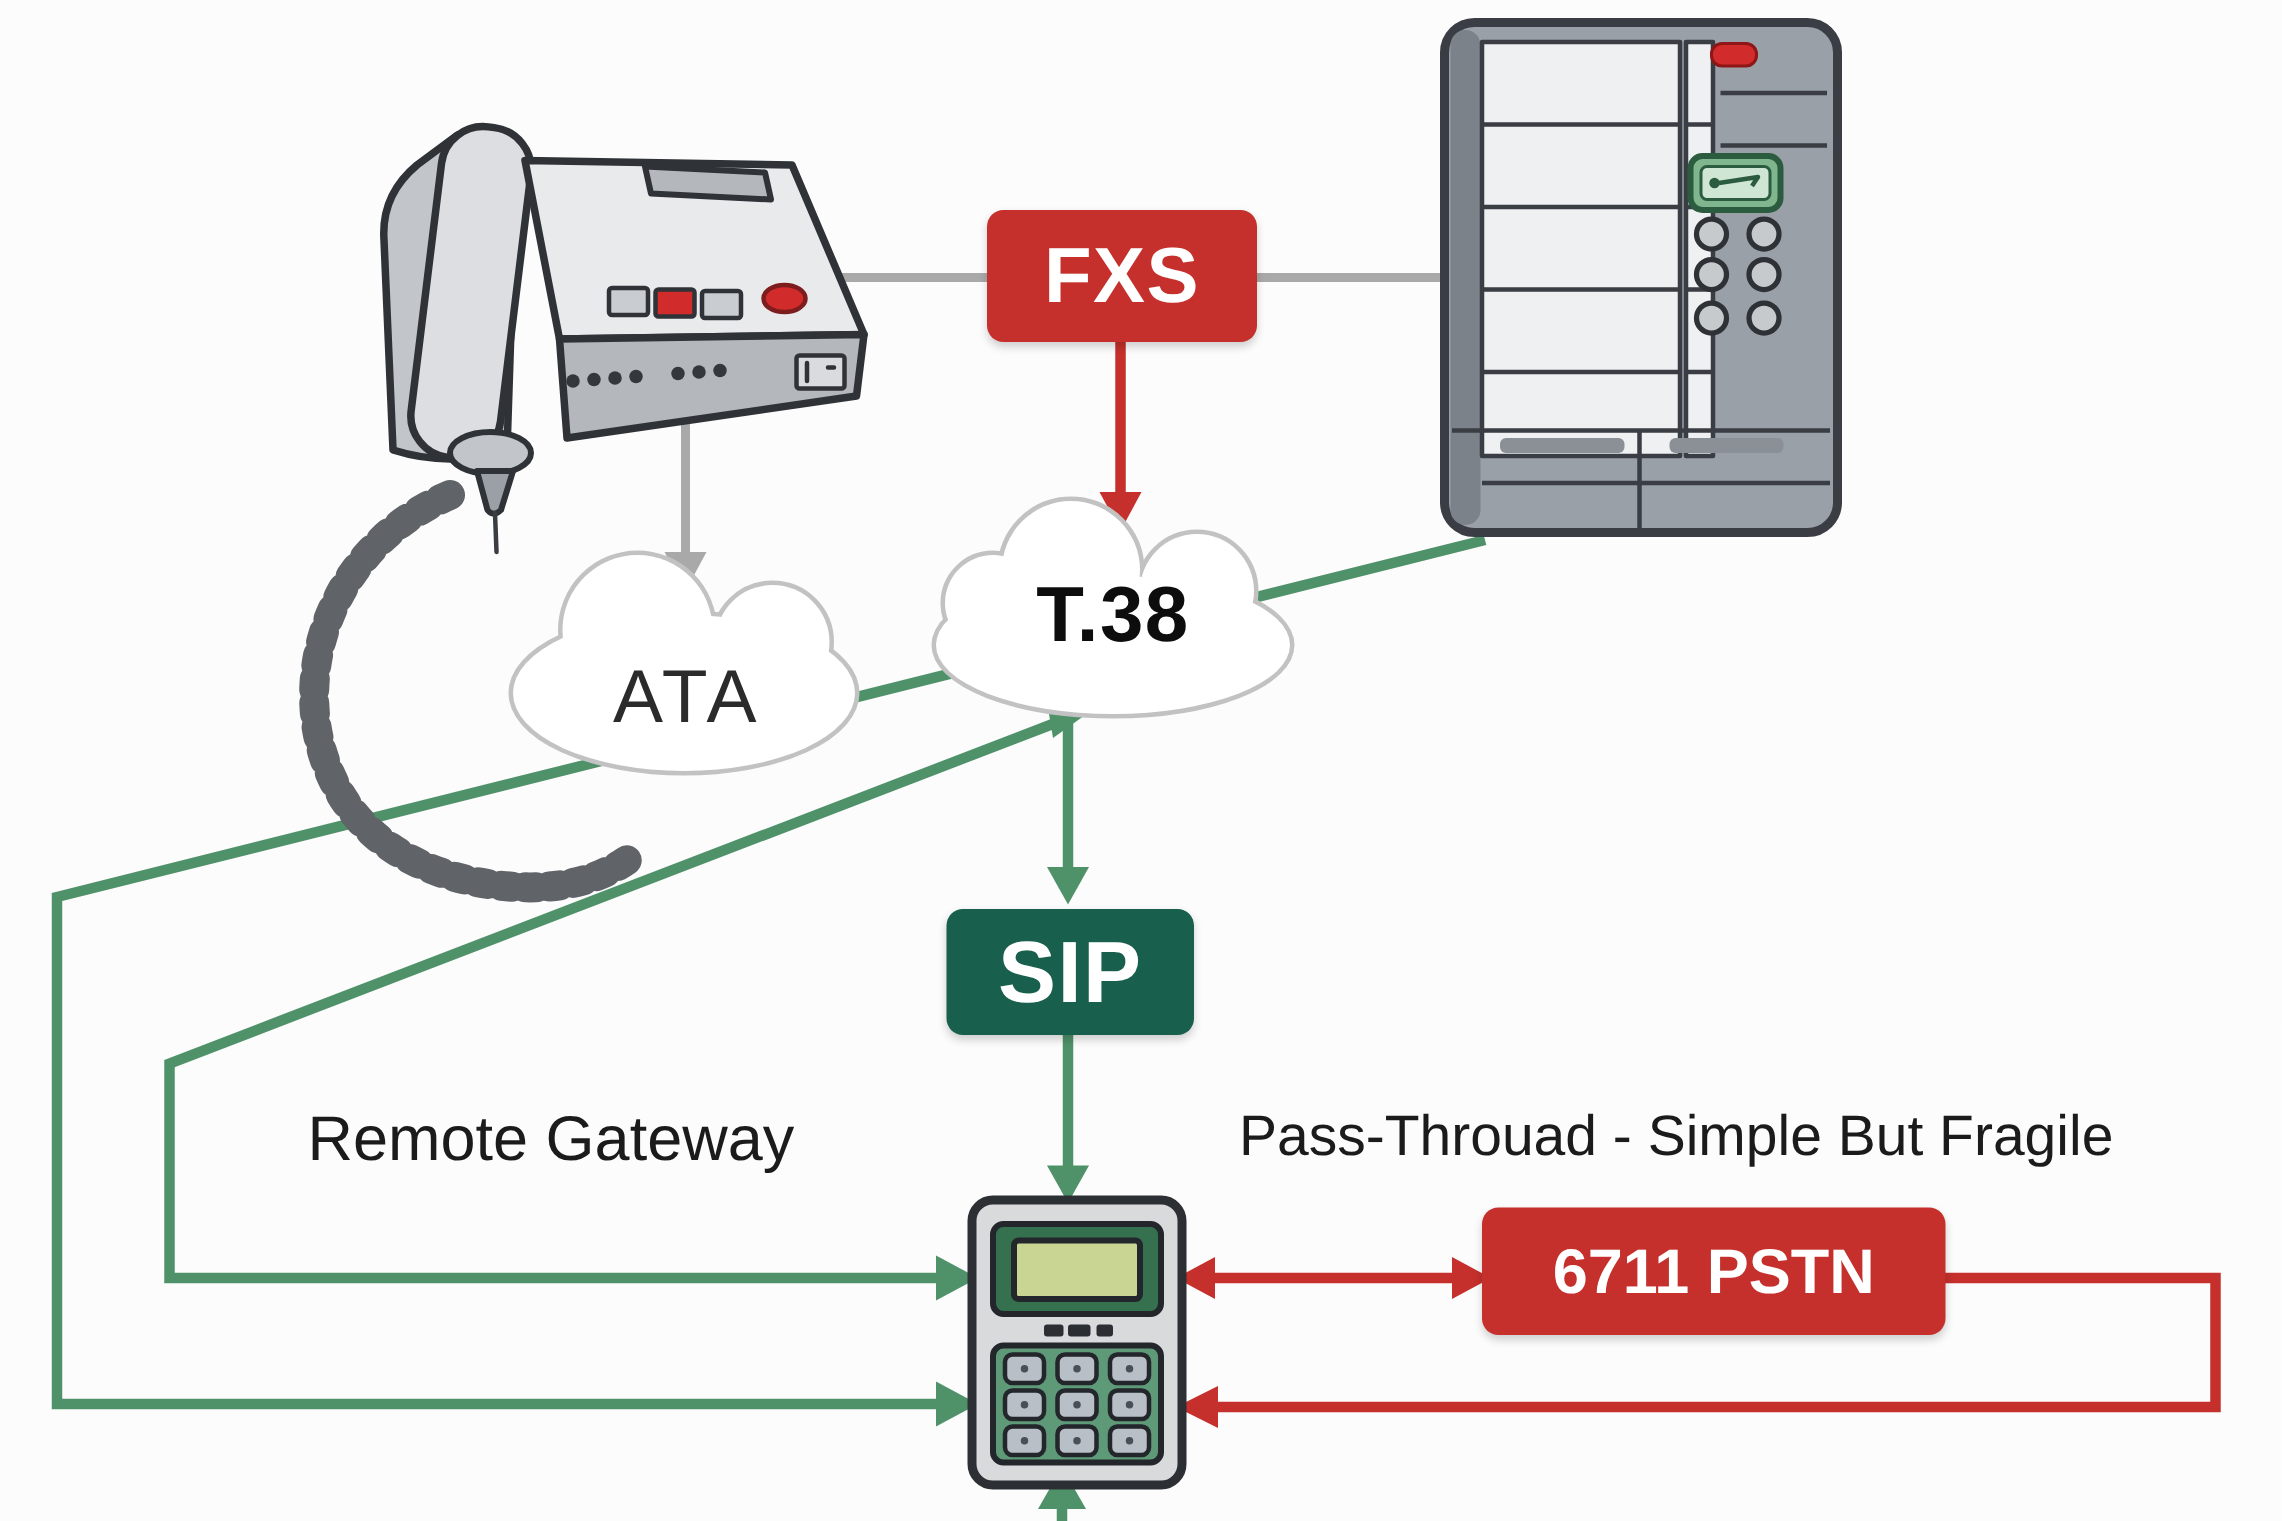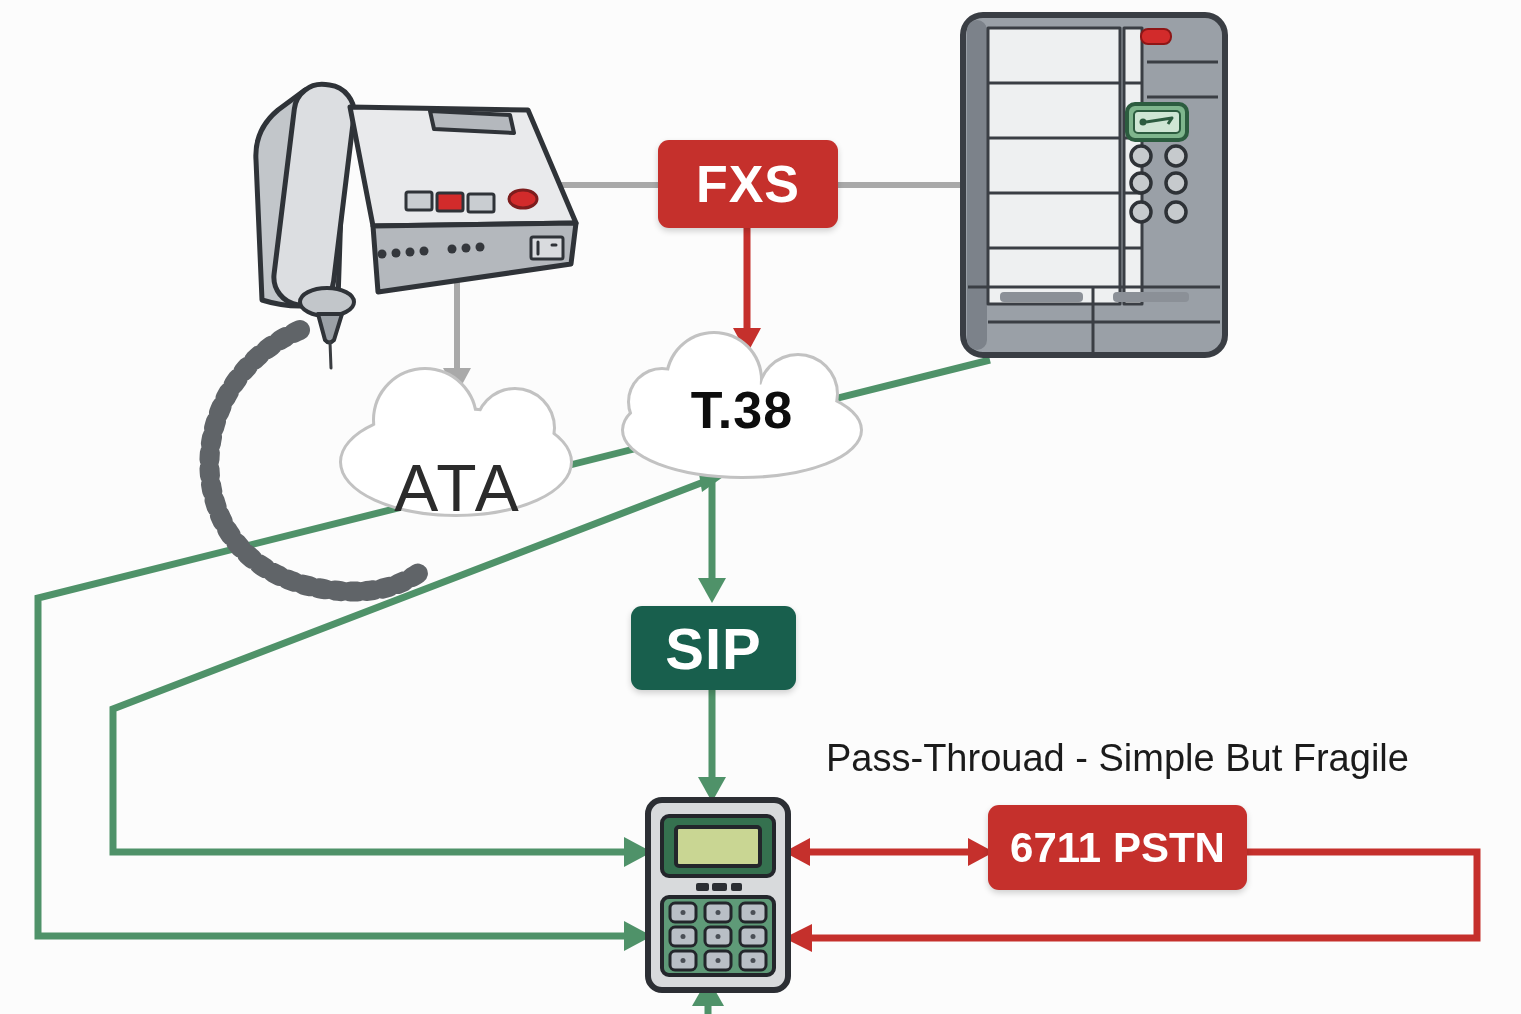--- a/index.html
+++ b/index.html
@@ -19,24 +19,24 @@
   .cloud-stroke{fill:none;stroke:var(--c-cloud_border);stroke-width:6;}
   .cloud-fill{fill:#ffffff;stroke:none;}
   
   .node-box{
     position:absolute;display:flex;align-items:center;justify-content:center;
     color:#ffffff;font-weight:bold;border-radius:11px;
     box-shadow:0 3px 6px rgba(0,0,0,.18);letter-spacing:1px;
   }
   .fxs{left:658px;top:140px;width:180px;height:88px;background:var(--c-red);font-size:52px;}
   .sip{left:631px;top:606px;width:165px;height:84px;background:var(--c-green_dark);font-size:58px;}
-  .pstn{left:988px;top:805px;width:259px;height:85px;background:var(--c-red);font-size:42px;letter-spacing:0;}
+  .pstn{left:988px;top:805px;width:309px;height:85px;background:var(--c-red);font-size:42px;letter-spacing:0;}
   
   .cloud-label{position:absolute;transform:translate(-50%,-50%);white-space:nowrap;}
-  .ata{left:458px;top:488px;font-size:66px;letter-spacing:3px;color:#2b2b2b;}
+  .ata{left:458px;top:464px;font-size:50px;letter-spacing:3px;color:#2b2b2b;}
   .t38{left:742px;top:410px;font-size:52px;font-weight:bold;color:#0d0d0d;letter-spacing:1px;}
   
   .caption{position:absolute;color:var(--c-text);white-space:nowrap;}
   .remote{left:205px;top:735px;font-size:42px;}
   .pass{left:826px;top:737px;font-size:38px;}
 </style>
 </head>
 <body>
 
 <div class="canvas">
@@ -220,15 +220,16 @@
     <span>SIP</span>
   </div>
 
   <div class="node-box pstn">
     <span>6711 PSTN</span>
   </div>
 
   <div class="cloud-label ata">ATA</div>
   <div class="cloud-label t38">T.38</div>
 
+  <div class="caption remote">Remote Gateway</div>
   <div class="caption pass">Pass-Throuad - Simple But Fragile</div>
 
 </div>
 
 </body></html>

